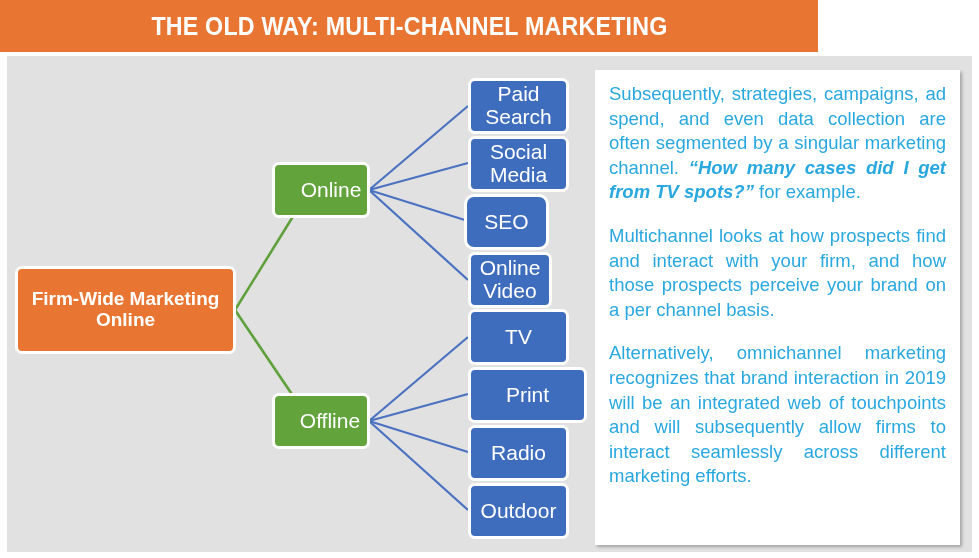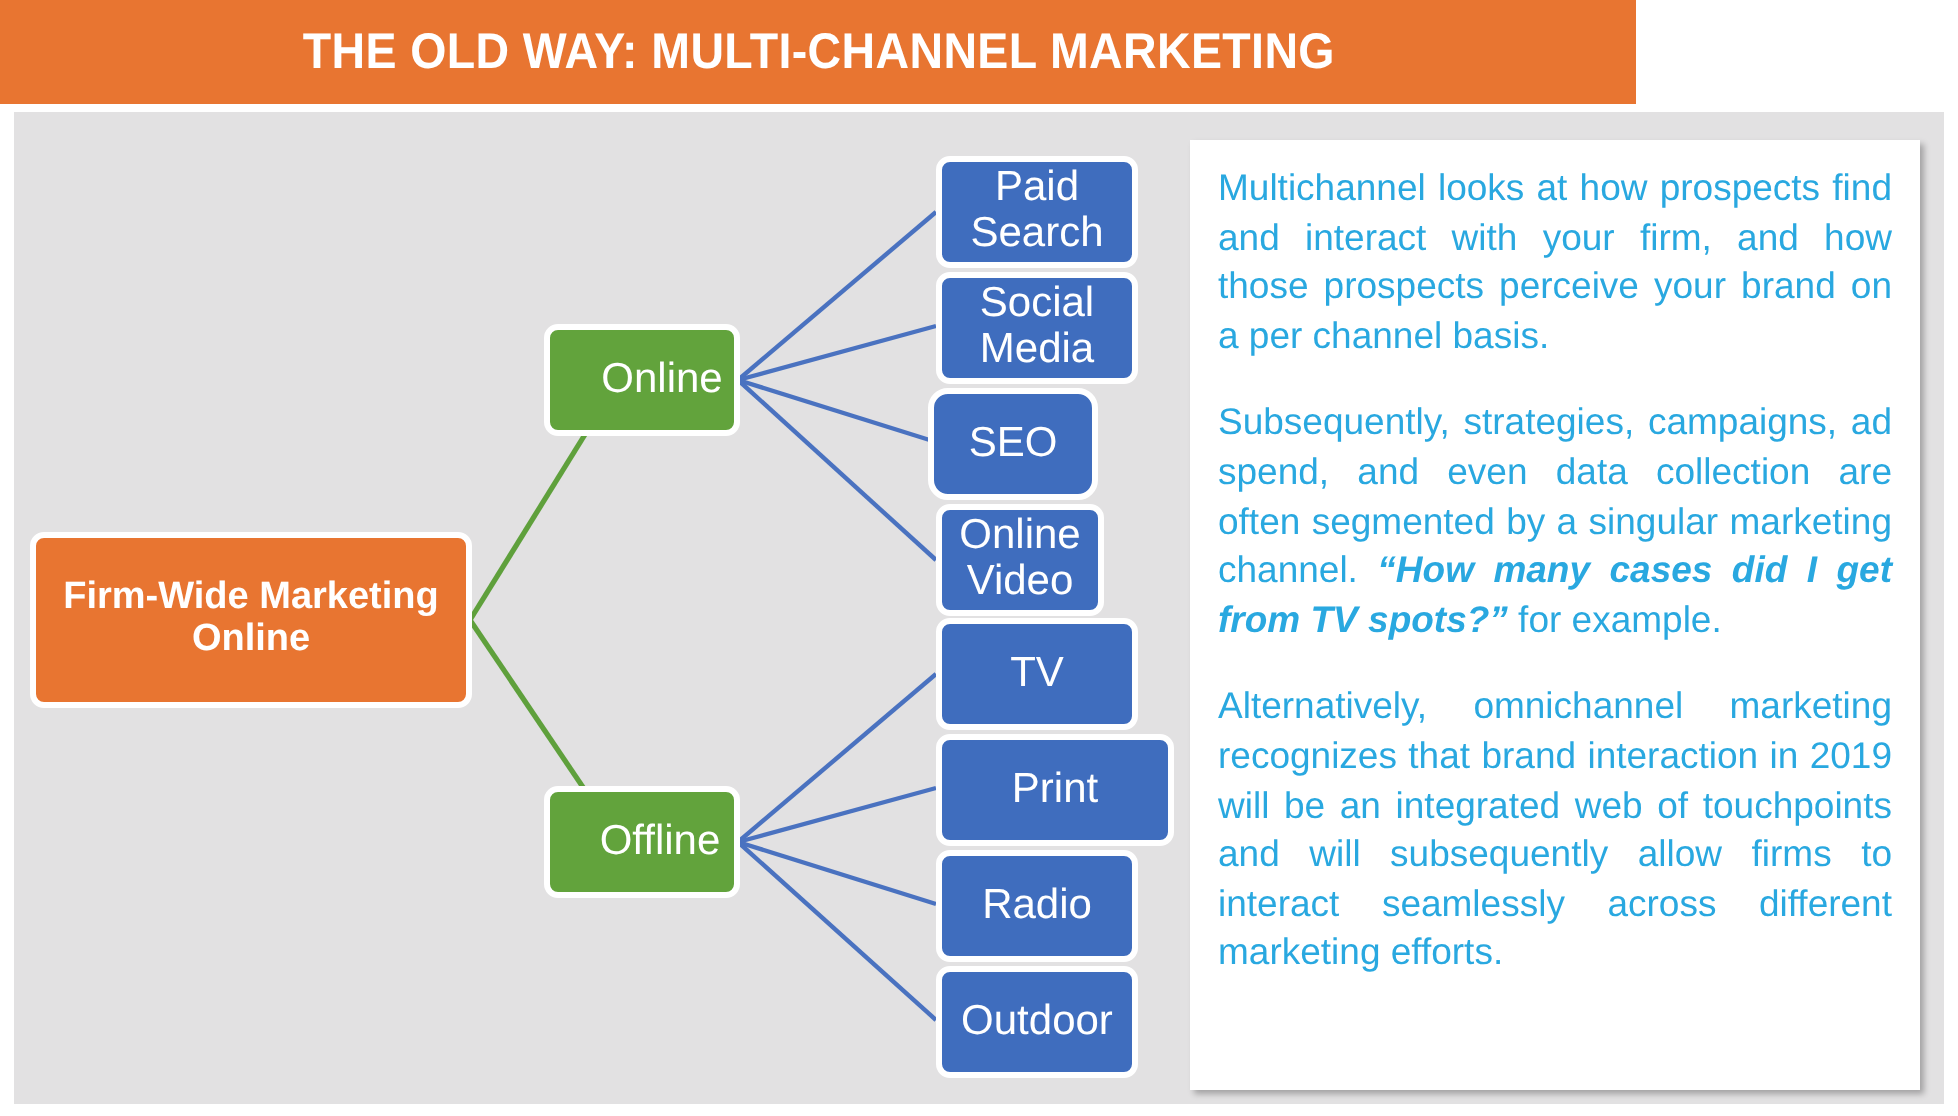--- a/index.html
+++ b/index.html
@@ -188,21 +188,21 @@
 
     <div class="node node-leaf" style="left:461px; top:369px; width:101px; height:56px;">
       <span class="lbl">Radio</span>
     </div>
 
     <div class="node node-leaf" style="left:461px; top:427px; width:101px; height:56px;">
       <span class="lbl">Outdoor</span>
     </div>
 
     <div id="text-panel">
+      <p class="para"><span>Subsequently, strategies, campaigns, ad spend, and even data collection are often segmented by a singular marketing channel. </span><span class="quote">“How many cases did I get from TV spots?”</span><span> for example.</span></p>
+
       <p class="para">Multichannel looks at how prospects find and interact with your firm, and how those prospects perceive your brand on a per channel basis.</p>
-
-      <p class="para"><span>Subsequently, strategies, campaigns, ad spend, and even data collection are often segmented by a singular marketing channel. </span><span class="quote">“How many cases did I get from TV spots?”</span><span> for example.</span></p>
 
       <p class="para">Alternatively, omnichannel marketing recognizes that brand interaction in 2019 will be an integrated web of touchpoints and will subsequently allow firms to interact seamlessly across different marketing efforts.</p>
     </div>
 
   </div>
 </div>
 
 </body></html>

